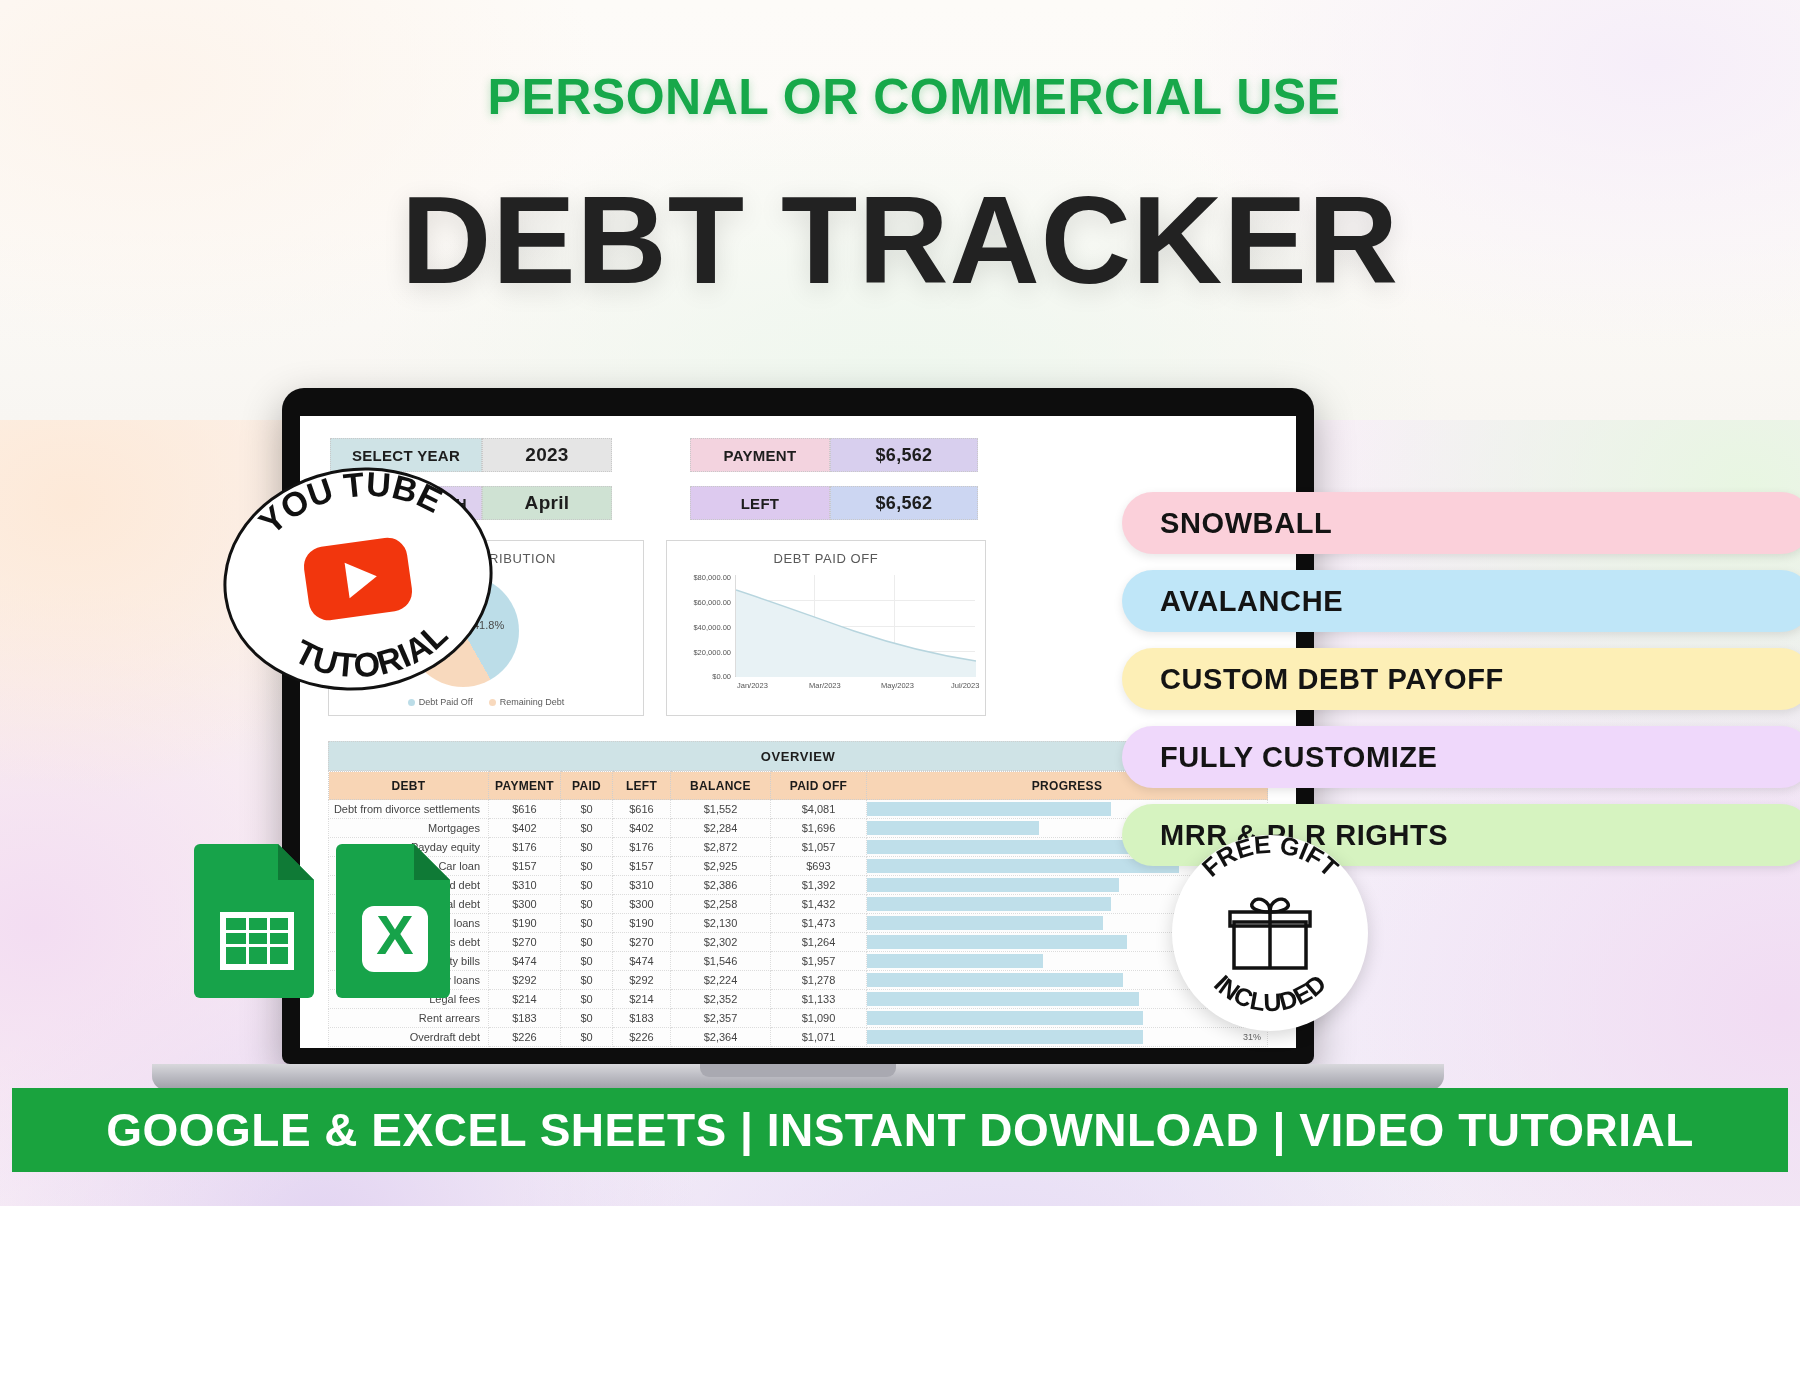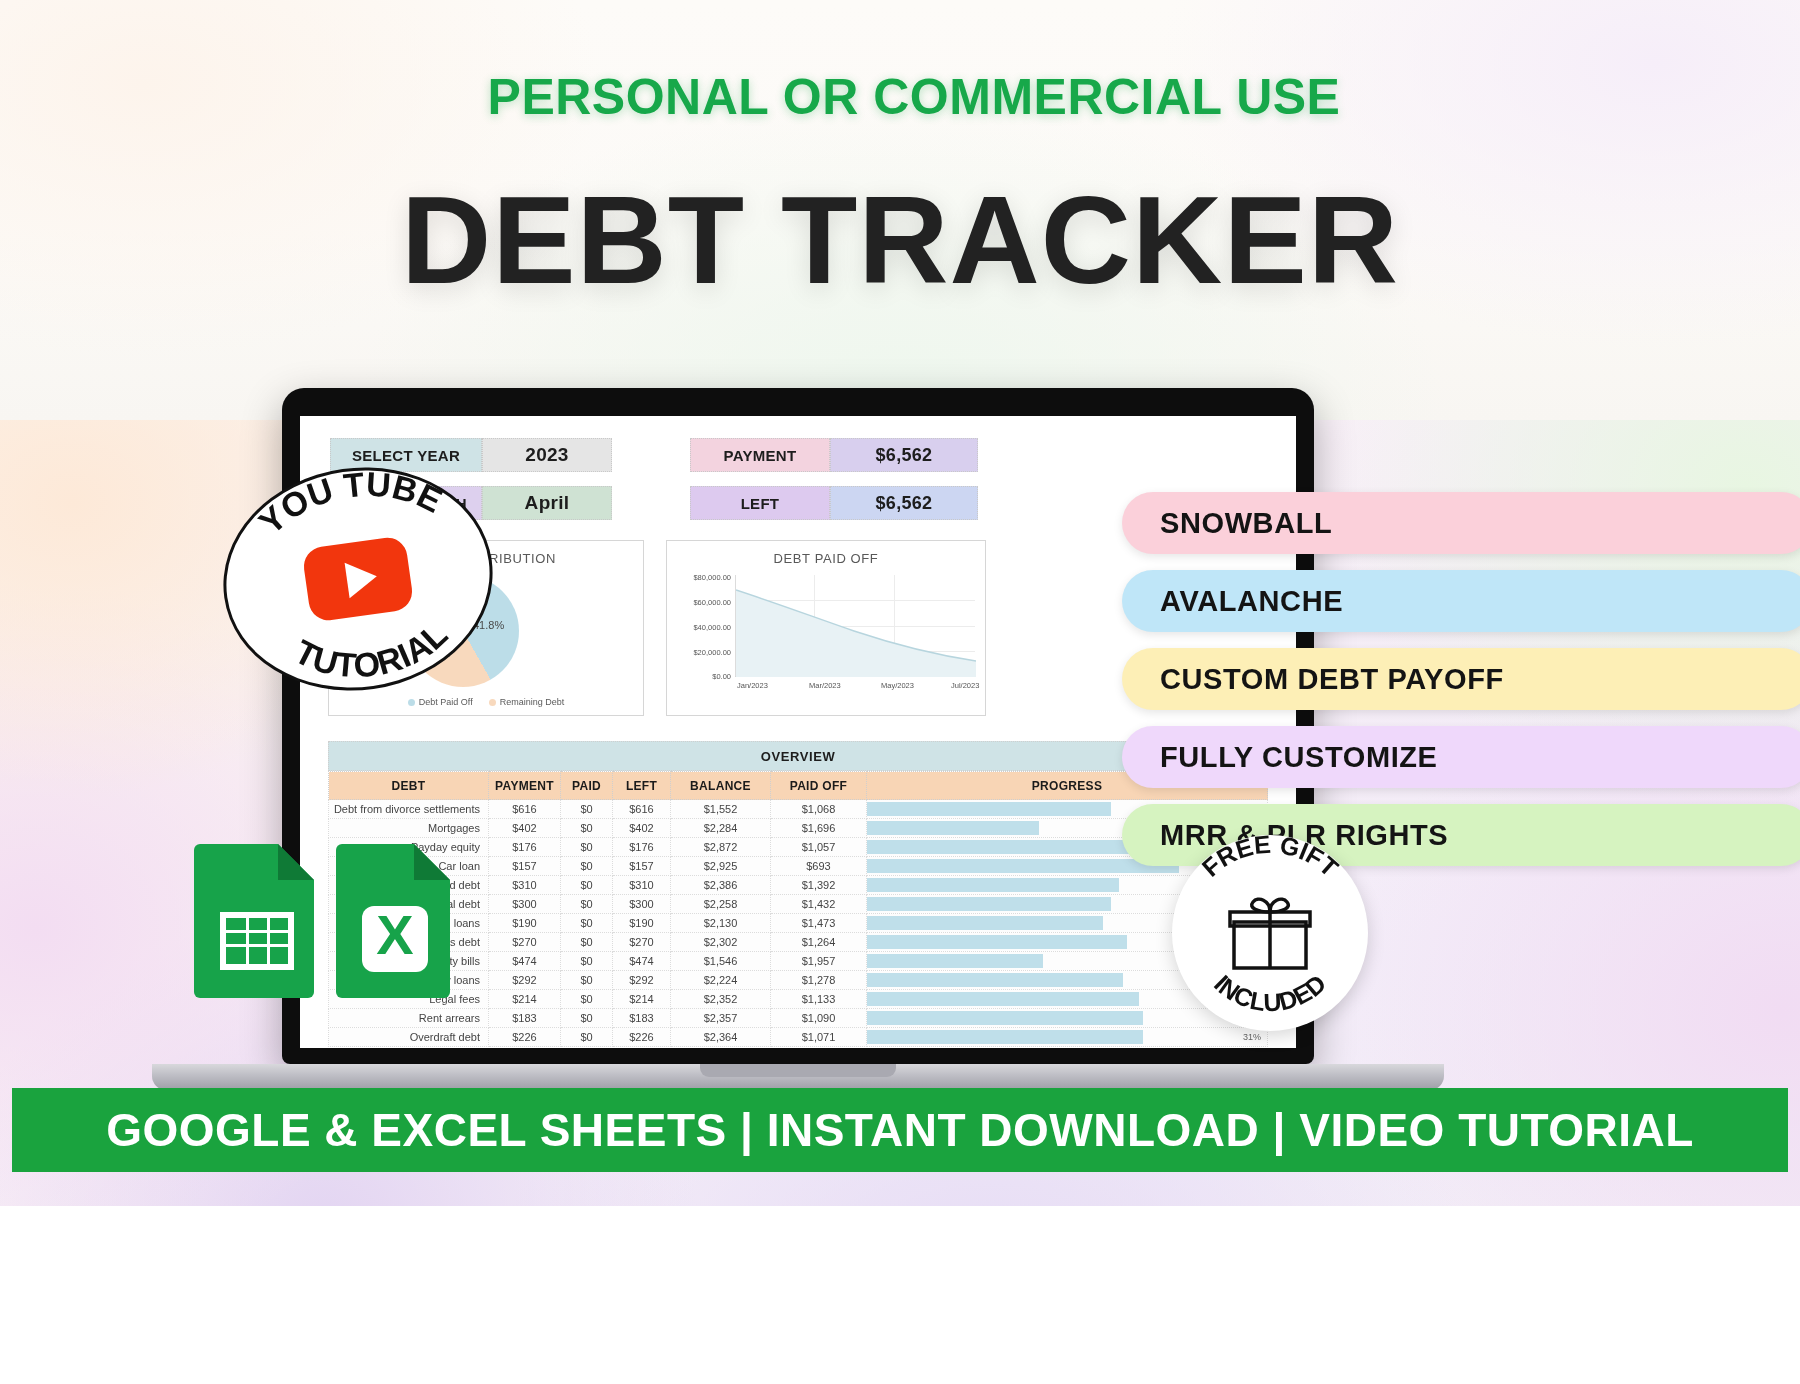--- a/index.html
+++ b/index.html
@@ -332,21 +332,21 @@
             <th>PROGRESS</th>
           </tr>
         </thead>
         <tbody id="ov-body">
             <tr>
               <td class="name">Debt from divorce settlements</td>
               <td>$616</td>
               <td>$0</td>
               <td>$616</td>
               <td>$1,552</td>
-              <td>$1,068</td>
+              <td>$4,081</td>
               <td class="prog">
                 <div class="bar" style="width: 61%;"></div>
                 <span class="pct">39%</span>
               </td>
             </tr>
             <tr>
               <td class="name">Mortgages</td>
               <td>$402</td>
               <td>$0</td>
               <td>$402</td>

